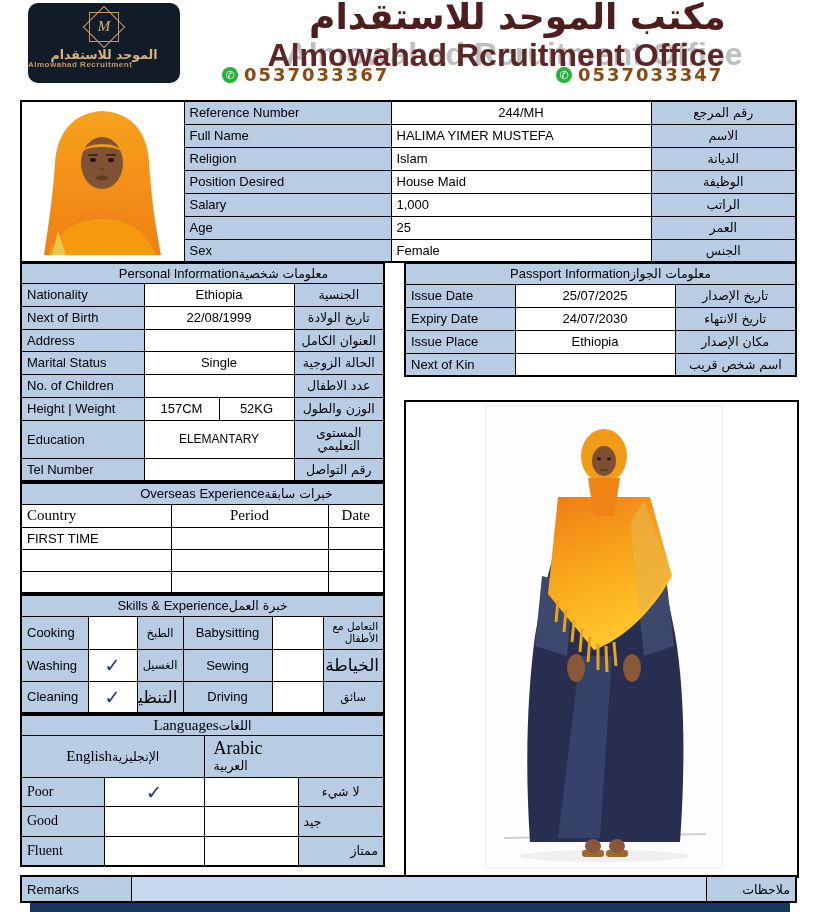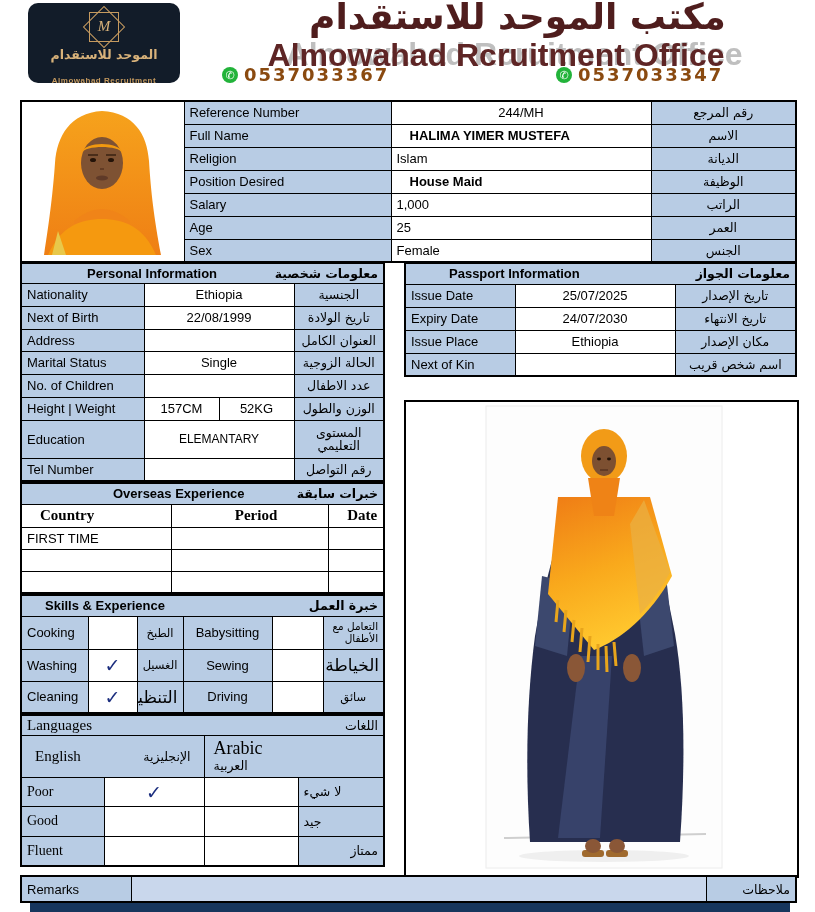--- a/index.html
+++ b/index.html
@@ -4,37 +4,37 @@
 <style>
   html,body{margin:0;padding:0;background:#fff;}
   .page{position:relative;width:815px;height:912px;background:#fff;overflow:hidden;
         font-family:"Liberation Sans",sans-serif;color:#000;}
   table{border-collapse:collapse;table-layout:fixed;border:2px solid #000;}
   td{border:1px solid #000;font-size:13px;padding:0 5px;overflow:hidden;white-space:nowrap;vertical-align:middle;}
   .blue{background:#b8cce4;}
   .white{background:#fff;}
   .ar{font-family:"DejaVu Sans",sans-serif;direction:rtl;font-size:12.5px;}
   .center{text-align:center;}
-  .bold{font-weight:bold;padding-left:18px;}
+  .bold{font-weight:normal;}
   .serif{font-family:"Liberation Serif",serif;}
   .wrap{white-space:normal;line-height:1.05;}
-  .flexrow{display:flex;justify-content:space-between;align-items:center;}
+  .flexrow{display:flex;justify-content:center;align-items:center;}
   .check{font-family:"DejaVu Sans",sans-serif;font-weight:bold;color:#1b2d7e;font-size:19px;text-align:center;}
 
   
   .hdr{position:absolute;left:0;top:0;width:815px;height:96px;background:#fff;}
   .logo-card{position:absolute;left:28px;top:3px;width:152px;height:80px;background:#121c29;border-radius:10px;}
   .logo-emblem{position:absolute;left:50%;top:24px;transform:translate(-50%,-50%);width:34px;height:34px;}
   .sq{position:absolute;left:2px;top:2px;width:28px;height:28px;border:1.5px solid #c59a5f;}
   .sq2{transform:rotate(45deg);}
   .logo-m{position:absolute;left:0;top:0;width:34px;height:34px;line-height:32px;text-align:center;
           color:#d8b27a;font-family:"Liberation Serif",serif;font-style:italic;font-size:15px;}
   .logo-ar{position:absolute;left:0;top:44px;width:100%;text-align:center;color:#d8b27a;
            font-family:"DejaVu Sans",sans-serif;direction:rtl;font-size:12.5px;font-weight:bold;}
-  .logo-en{position:absolute;left:0;top:73px;width:100%;text-align:center;color:#c59a5f;
+  .logo-en{position:absolute;left:0;top:57px;width:100%;text-align:left;color:#c59a5f;
            font-size:8px;letter-spacing:.5px;font-weight:bold;}
   .title-ar{position:absolute;left:230px;top:-4px;width:575px;text-align:center;direction:rtl;
             font-family:"DejaVu Sans",sans-serif;font-weight:bold;font-size:36px;color:#4f1d1d;}
   .title-en-wrap{position:absolute;left:185px;top:37px;width:622px;height:36px;}
   .title-en-echo{position:absolute;left:18px;top:-1px;width:100%;text-align:center;color:#bfbfbf;
                  font-size:32px;font-weight:800;white-space:nowrap;}
   .title-en-main{position:absolute;left:0;top:0;width:100%;text-align:center;color:#5e2525;
                  font-size:32px;font-weight:800;white-space:nowrap;}
   .phone-group{position:absolute;top:64px;display:flex;align-items:center;gap:6px;}
   .pg1{left:222px;} .pg2{left:556px;}
@@ -323,21 +323,21 @@
           <div style="line-height:1.15;padding-left:4px">
             <div class="serif" style="font-size:18px">Arabic</div>
             <div class="ar" style="direction:rtl;text-align:left">العربية</div>
           </div>
         </td>
       </tr>
       <tr style="height:29px">
         <td class="blue serif" style="font-size:14px">Poor</td>
         <td class="white check">✓</td>
         <td class="white check"></td>
-        <td class="blue ar" style="text-align:left">لا شيء</td>
+        <td class="blue ar" style="text-align:center">لا شيء</td>
       </tr>
       <tr style="height:30px">
         <td class="blue serif" style="font-size:14px">Good</td>
         <td class="white check"></td>
         <td class="white check"></td>
         <td class="blue ar" style="text-align:left">جيد</td>
       </tr>
       <tr style="height:30px">
         <td class="blue serif" style="font-size:14px">Fluent</td>
         <td class="white check"></td>

